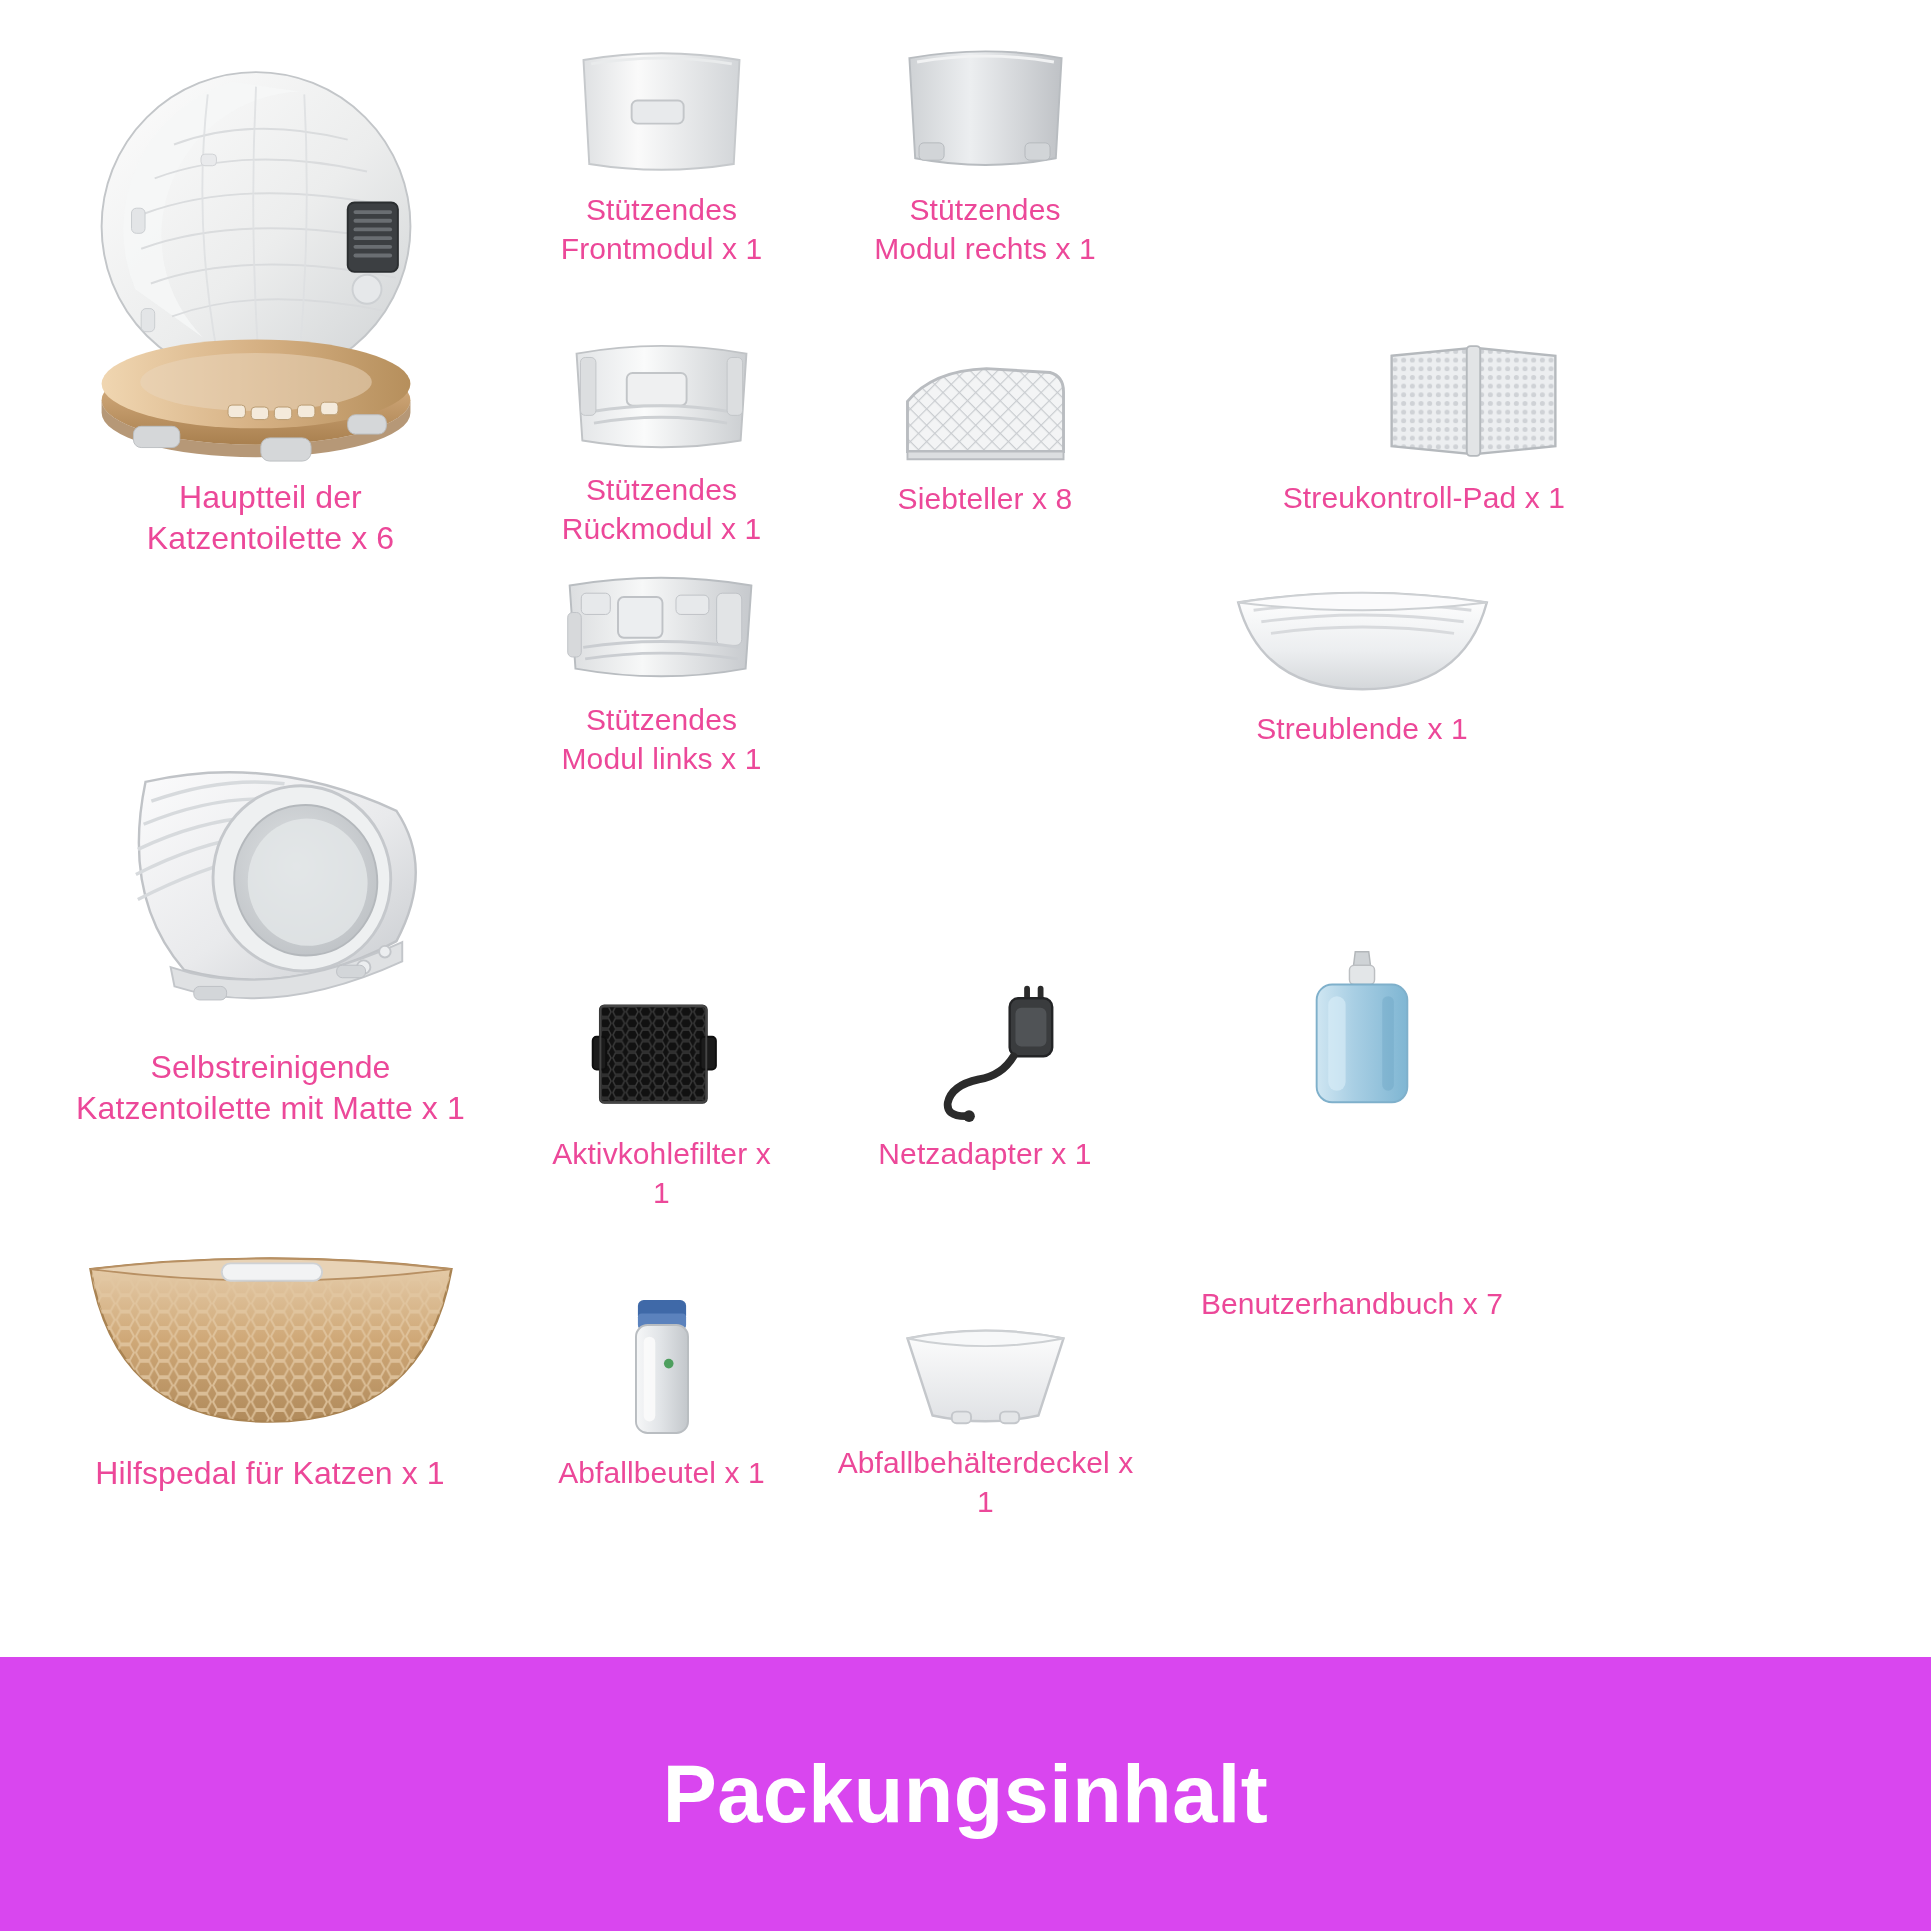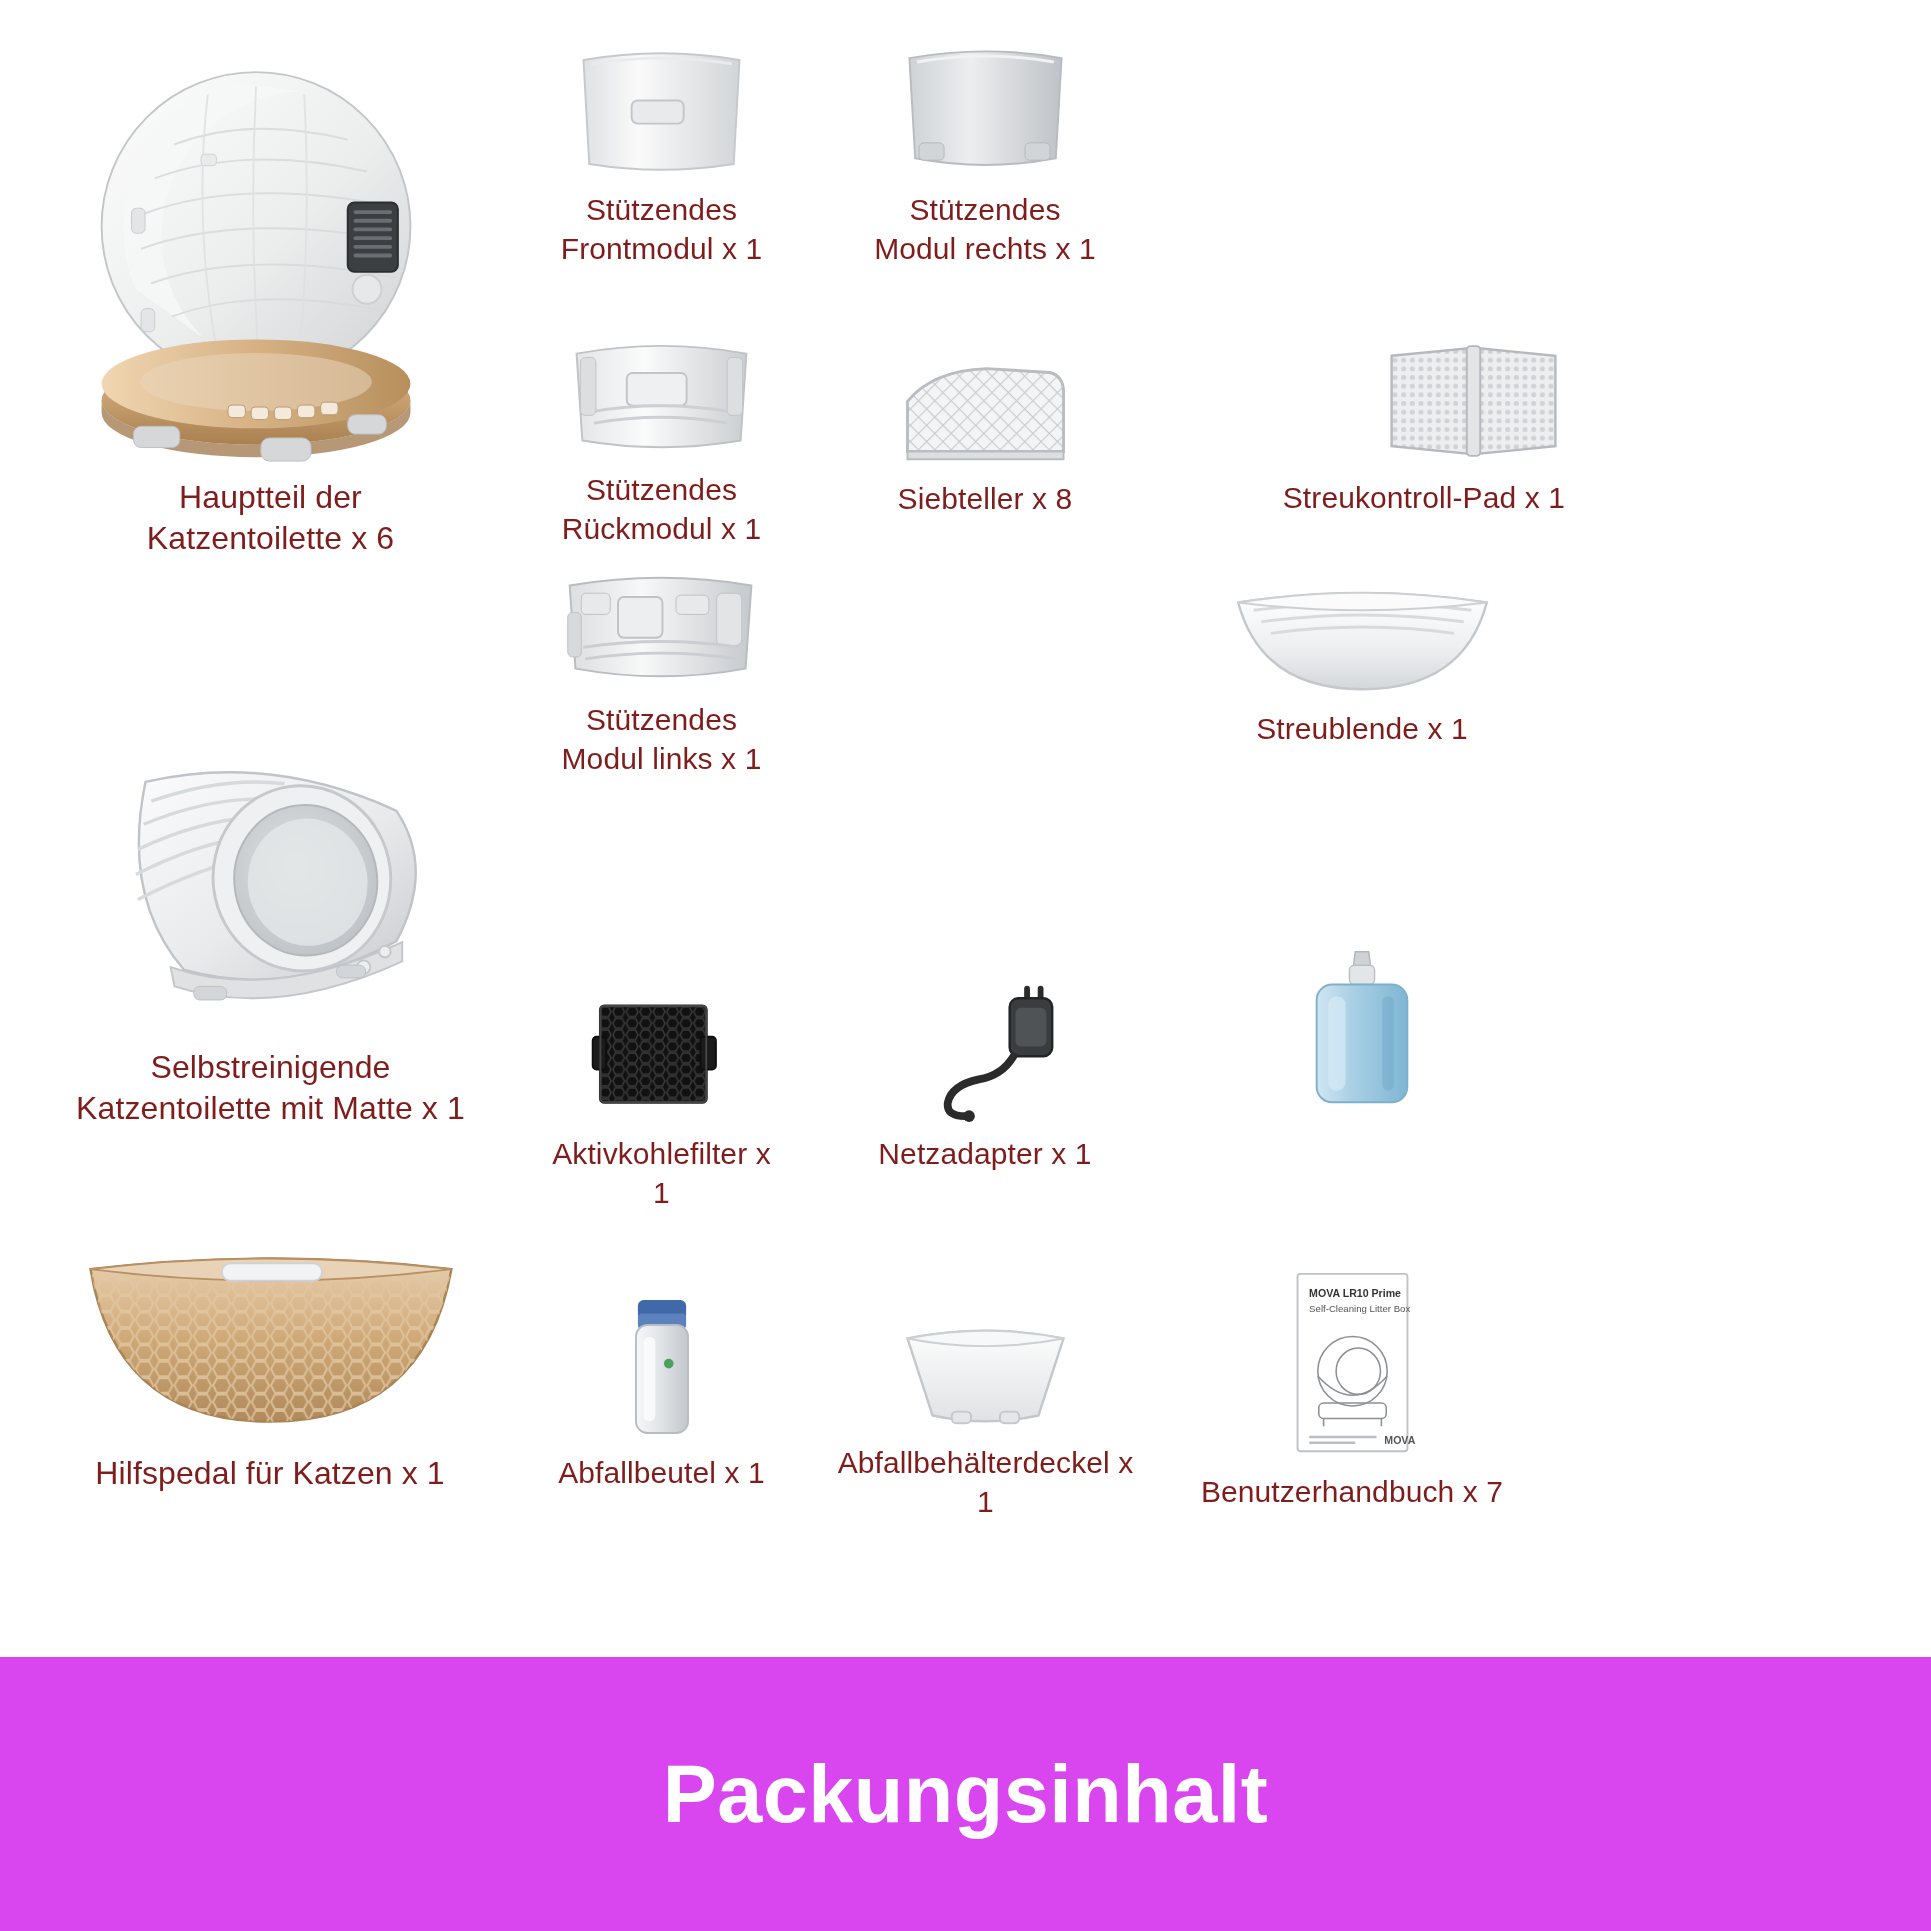--- a/index.html
+++ b/index.html
@@ -14,21 +14,21 @@
   }
   .sheet{position:relative;width:1931px;height:1931px;}
 
   
   .item{position:absolute;display:flex;flex-direction:column;align-items:center;}
   .art{position:relative;display:flex;align-items:flex-end;justify-content:center;}
   .caption{
     text-align:center;
     font-size:30px;
     line-height:1.30;
-    color:#7f1d1d;
+    color:#ec4899;
     letter-spacing:0.1px;
     margin-top:13.5px;
     white-space:pre-line;
   }
   .caption.big{font-size:32px;}
 
   
   .col-a{width:425px;}
 
   
@@ -432,40 +432,20 @@
         <path d="M14 16 Q95 0 176 16 L150 96 Q95 108 40 96 Z" fill="url(#lidG)" stroke="#c4c7cb" stroke-width="2.5"></path>
         <path d="M14 16 Q95 0 176 16 Q95 32 14 16 Z" fill="#f7f8f9" stroke="#cdd0d3" stroke-width="2"></path>
         <rect x="60" y="92" width="20" height="12" rx="5" fill="#e4e6e8" stroke="#c4c7cb" stroke-width="2"></rect>
         <rect x="110" y="92" width="20" height="12" rx="5" fill="#e4e6e8" stroke="#c4c7cb" stroke-width="2"></rect>
       </svg>
     </div>
     <div class="caption">Abfallbehälterdeckel x 1</div>
   </div>
 
   <div class="item" style="left:1149px;top:1270px;width:406px;">
-    <div class="art">
-      <svg width="145" height="188" viewBox="0 0 150 195">
-        <rect x="18" y="4" width="114" height="184" rx="3" fill="#ffffff" stroke="#bfc3c7" stroke-width="2"></rect>
-        <text class="manual-title" x="30" y="28">MOVA LR10 Prime</text>
-        <text class="manual-sub" x="30" y="44">Self-Cleaning Litter Box</text>
-
-        <g fill="none" stroke="#8c9094" stroke-width="1.6">
-          <ellipse cx="75" cy="105" rx="36" ry="36"></ellipse>
-          <ellipse cx="81" cy="105" rx="23" ry="24"></ellipse>
-          <path d="M39 110 Q75 150 111 110"></path>
-          <rect x="40" y="138" width="70" height="16" rx="5"></rect>
-          <path d="M45 154 L45 162 M105 154 L105 162"></path>
-        </g>
-        <g fill="#b9bdc1">
-          <rect x="30" y="172" width="70" height="2.4" rx="1"></rect>
-          <rect x="30" y="178" width="48" height="2.4" rx="1"></rect>
-        </g>
-        <text x="108" y="180" font-size="11" font-weight="bold" fill="#555">MOVA</text>
-      </svg>
-    </div>
     <div class="caption">Benutzerhandbuch x 7</div>
   </div>
 
   <div class="banner">
     <div class="banner-title">Packungsinhalt</div>
   </div>
 
 </div>
 
 

